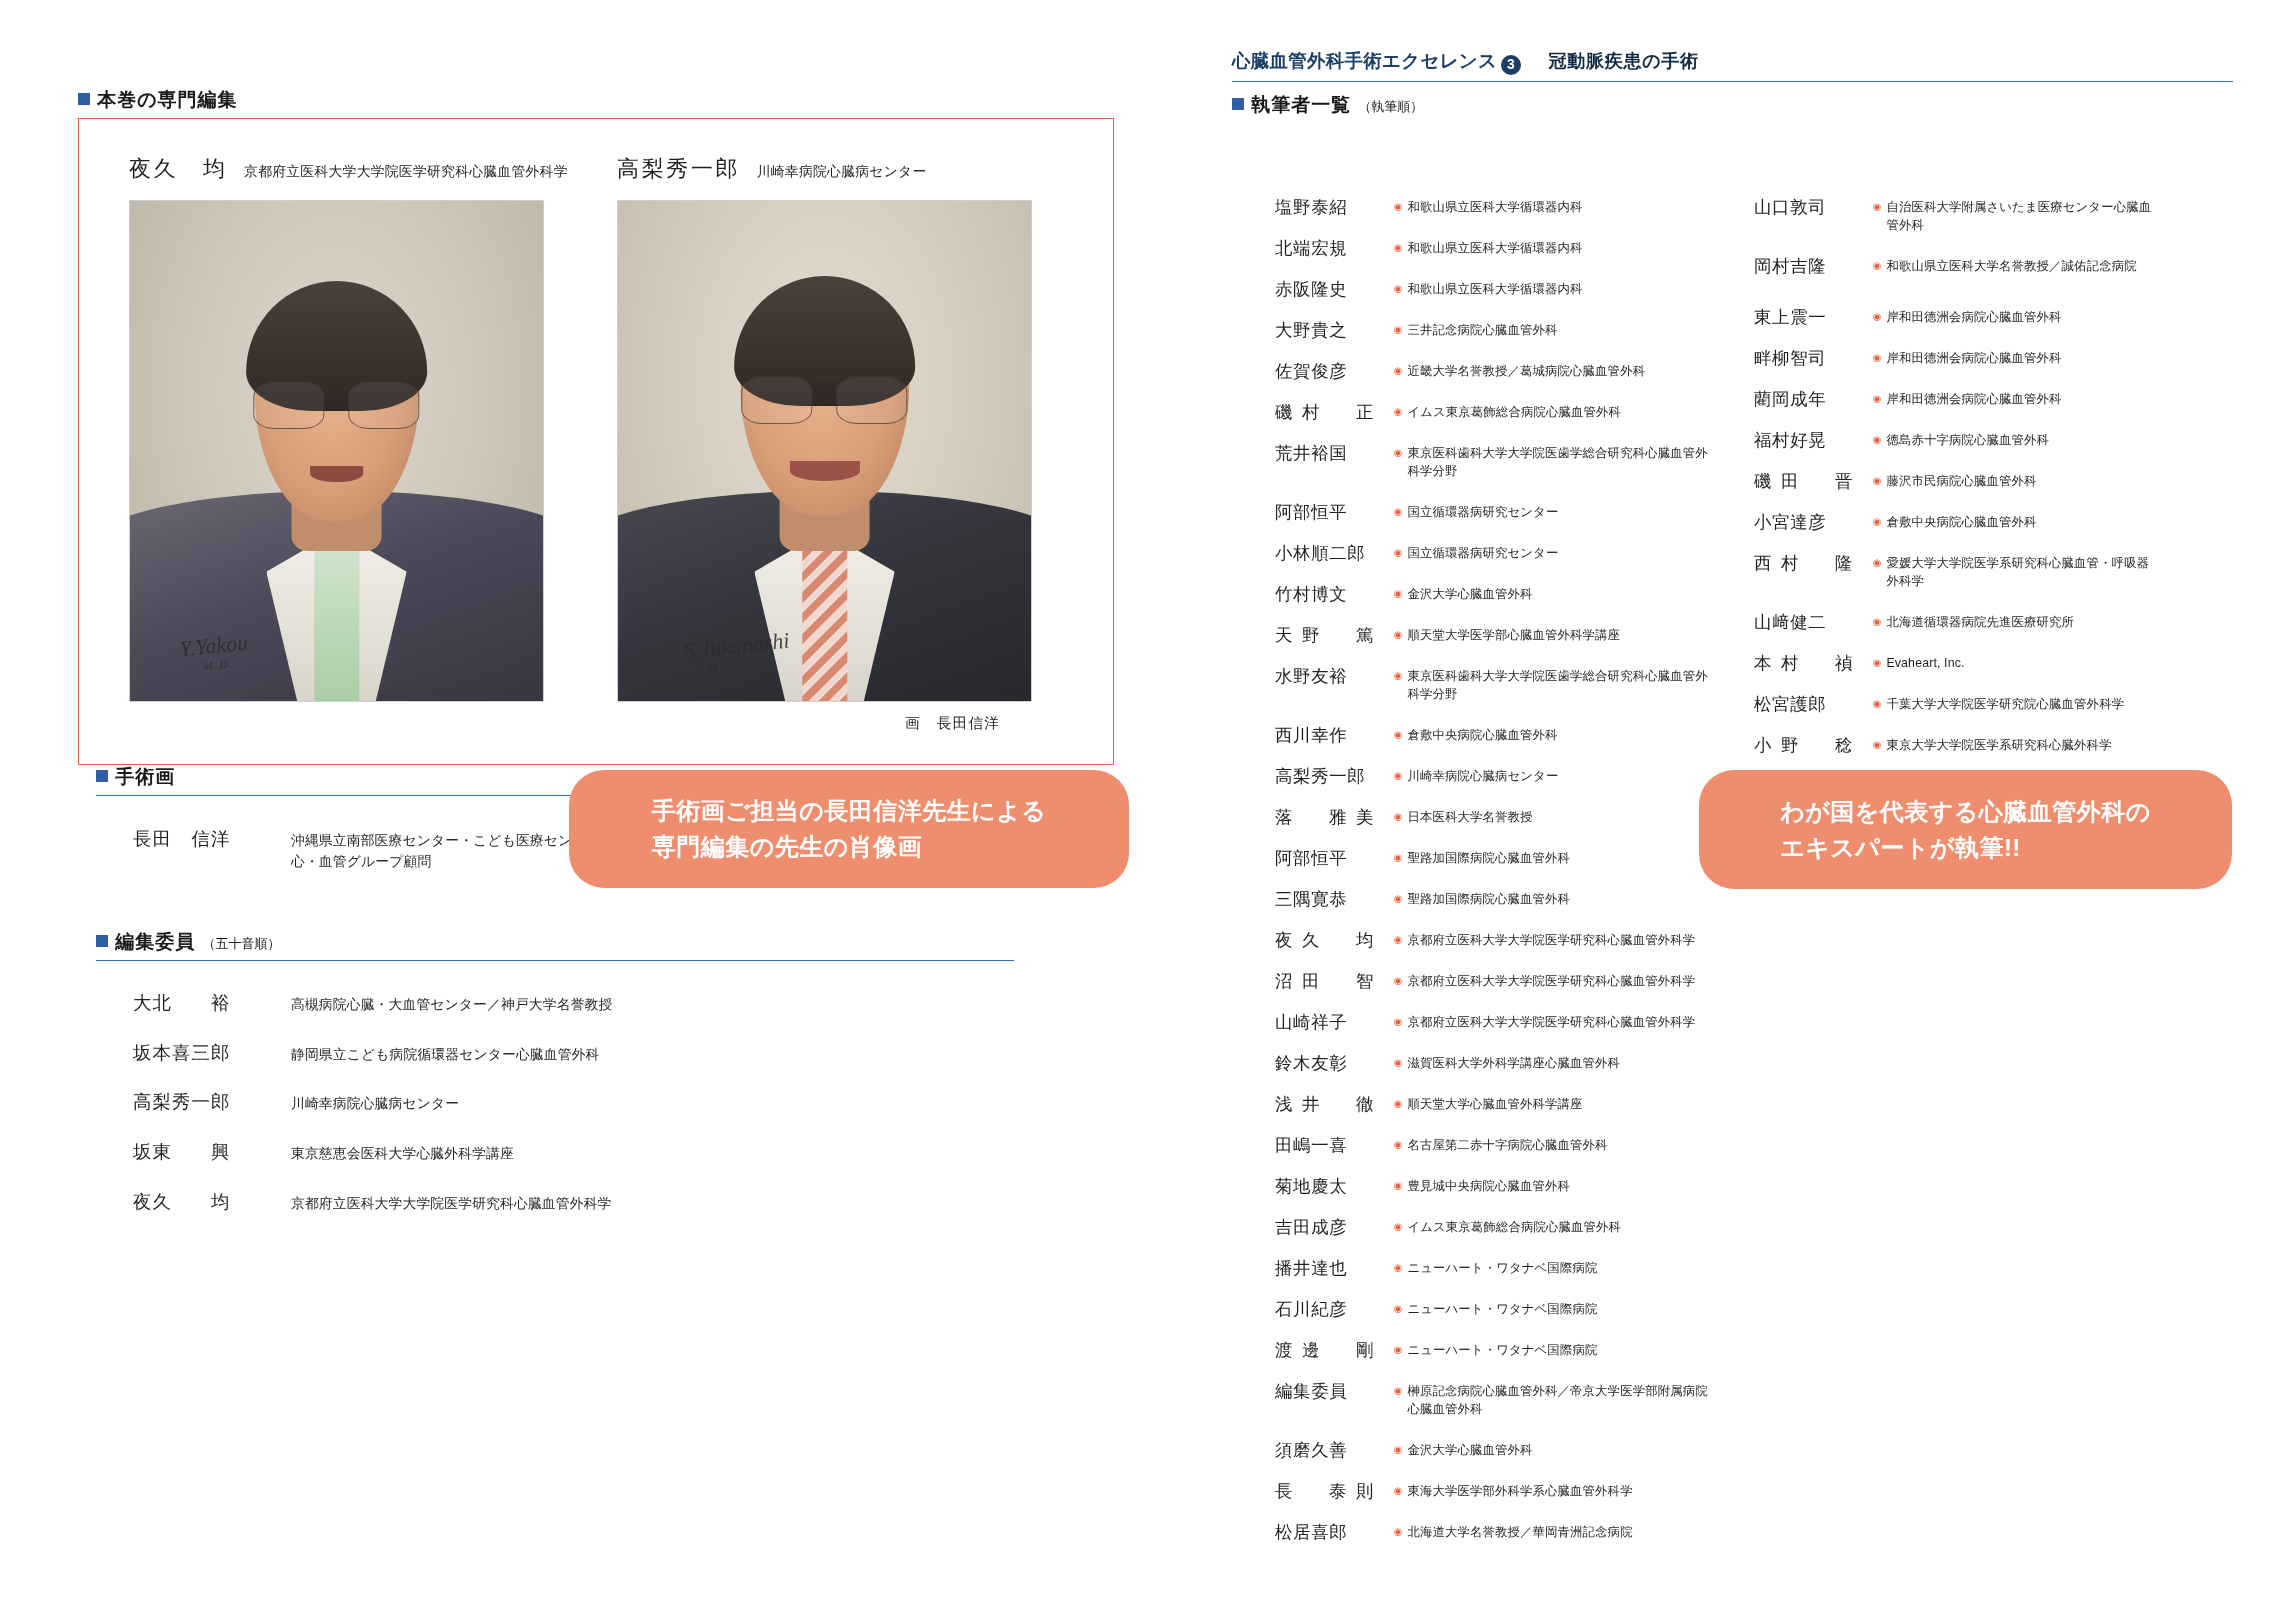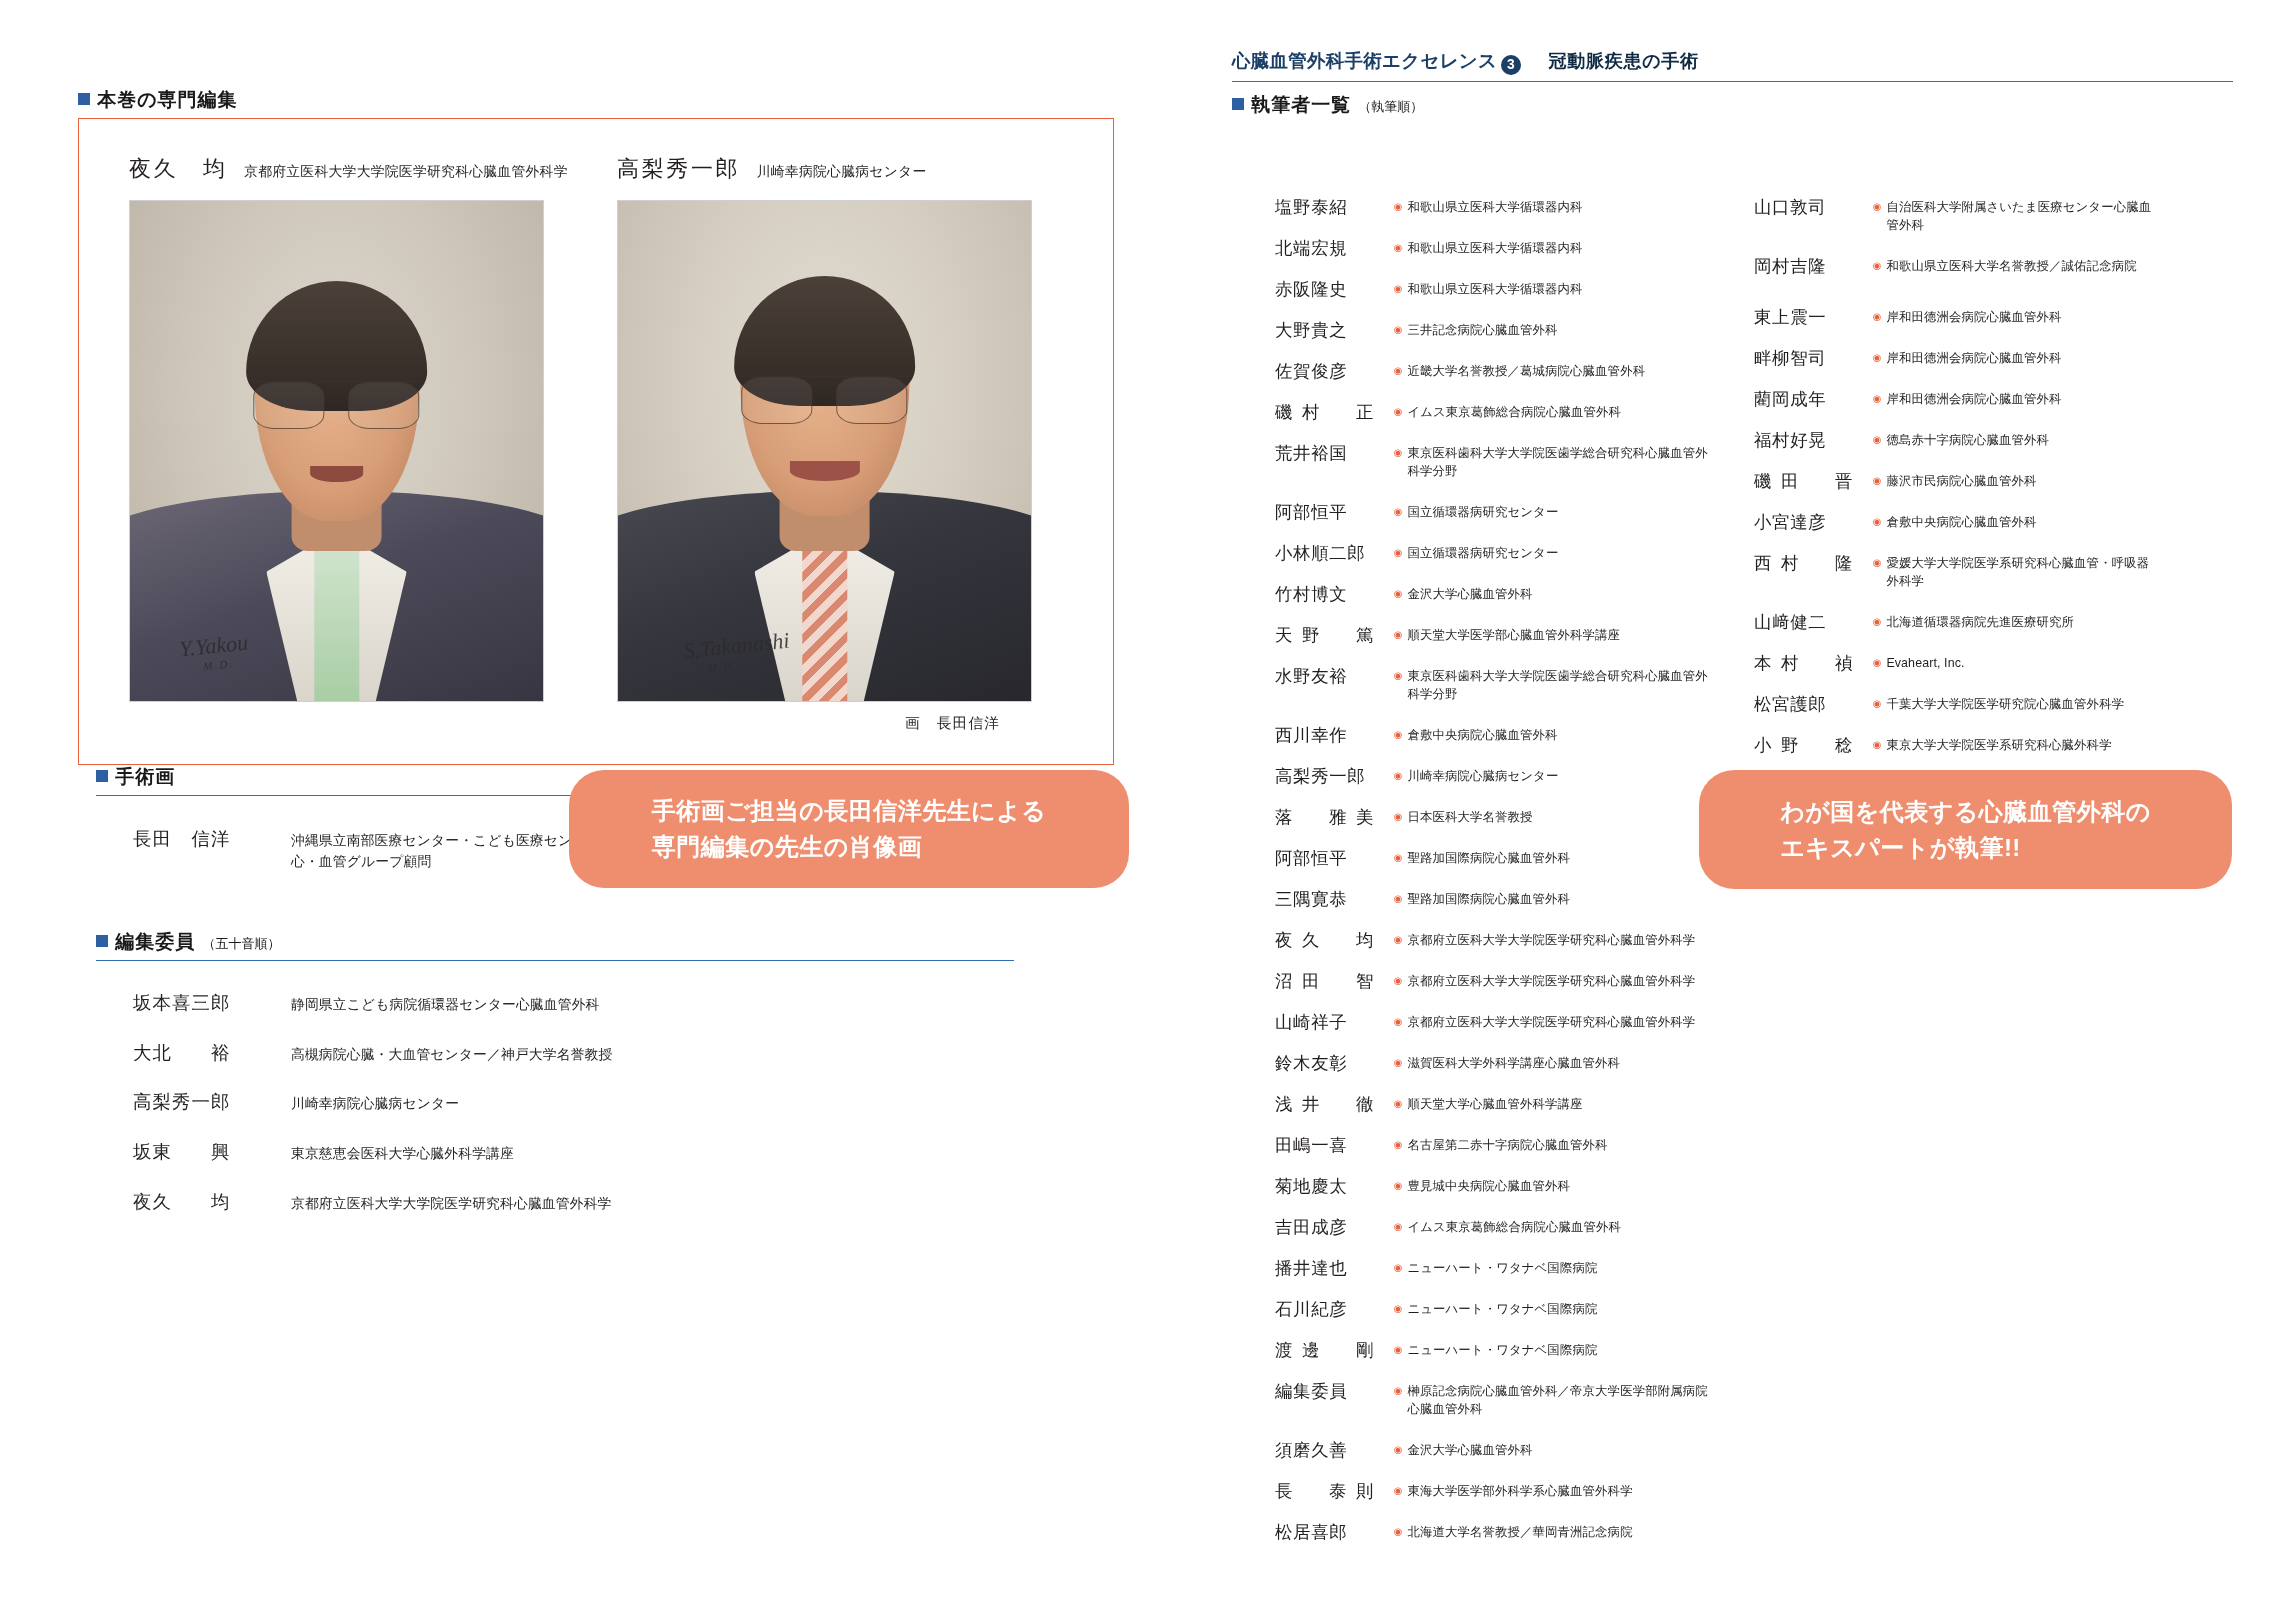--- a/index.html
+++ b/index.html
@@ -409,26 +409,26 @@
     <div class="sec-head">
       <span class="marker"></span>
       <span>編集委員</span>
       <span class="sub">（五十音順）</span>
     </div>
     <div class="rule"></div>
   </div>
 
   <div class="name-list" style="left:133px; top:990px; width:735px;">
     <div class="name-row" style="margin-bottom:24px;">
+      <div class="nm">大北　　裕</div>
+      <div class="af">高槻病院心臓・大血管センター／神戸大学名誉教授</div>
+    </div>
+    <div class="name-row" style="margin-bottom:24px;">
       <div class="nm">坂本喜三郎</div>
       <div class="af">静岡県立こども病院循環器センター心臓血管外科</div>
-    </div>
-    <div class="name-row" style="margin-bottom:24px;">
-      <div class="nm">大北　　裕</div>
-      <div class="af">高槻病院心臓・大血管センター／神戸大学名誉教授</div>
     </div>
     <div class="name-row" style="margin-bottom:24px;">
       <div class="nm">高梨秀一郎</div>
       <div class="af">川崎幸病院心臓病センター</div>
     </div>
     <div class="name-row" style="margin-bottom:24px;">
       <div class="nm">坂東　　興</div>
       <div class="af">東京慈恵会医科大学心臓外科学講座</div>
     </div>
     <div class="name-row" style="margin-bottom:24px;">

